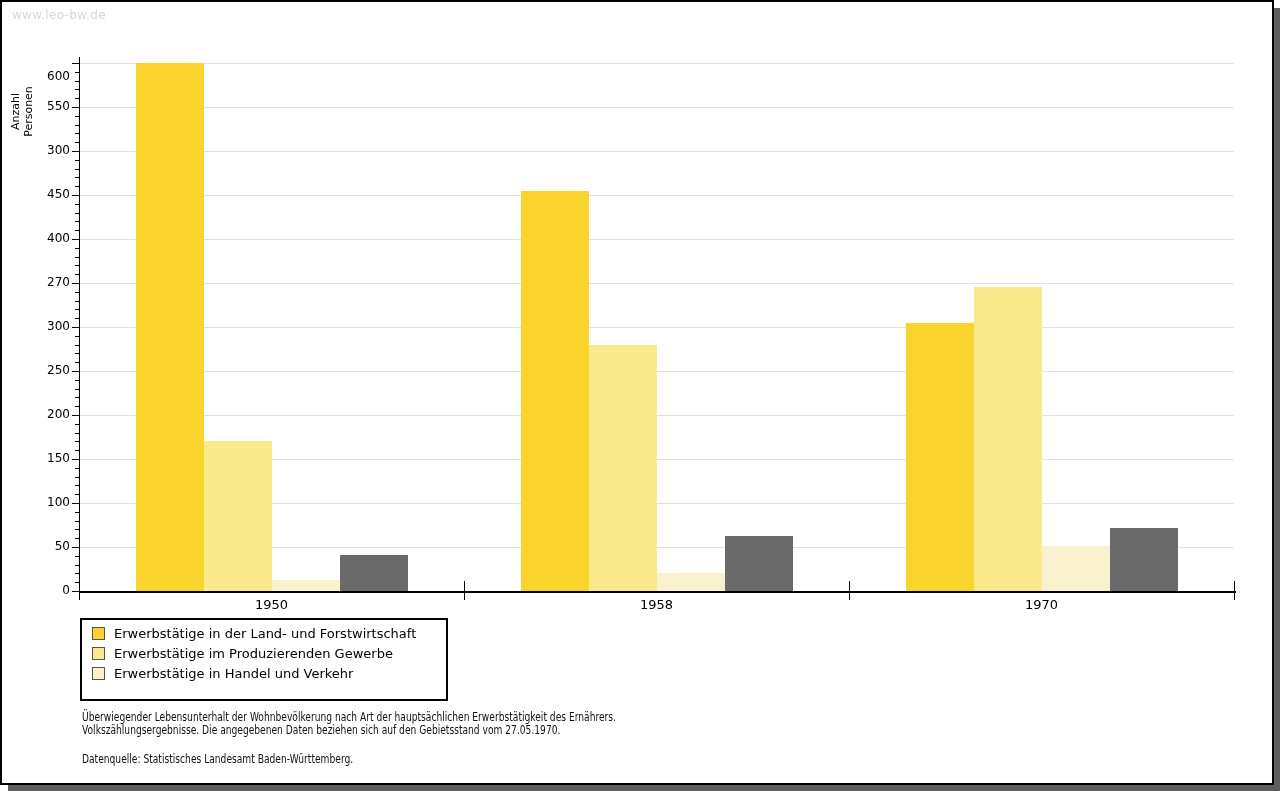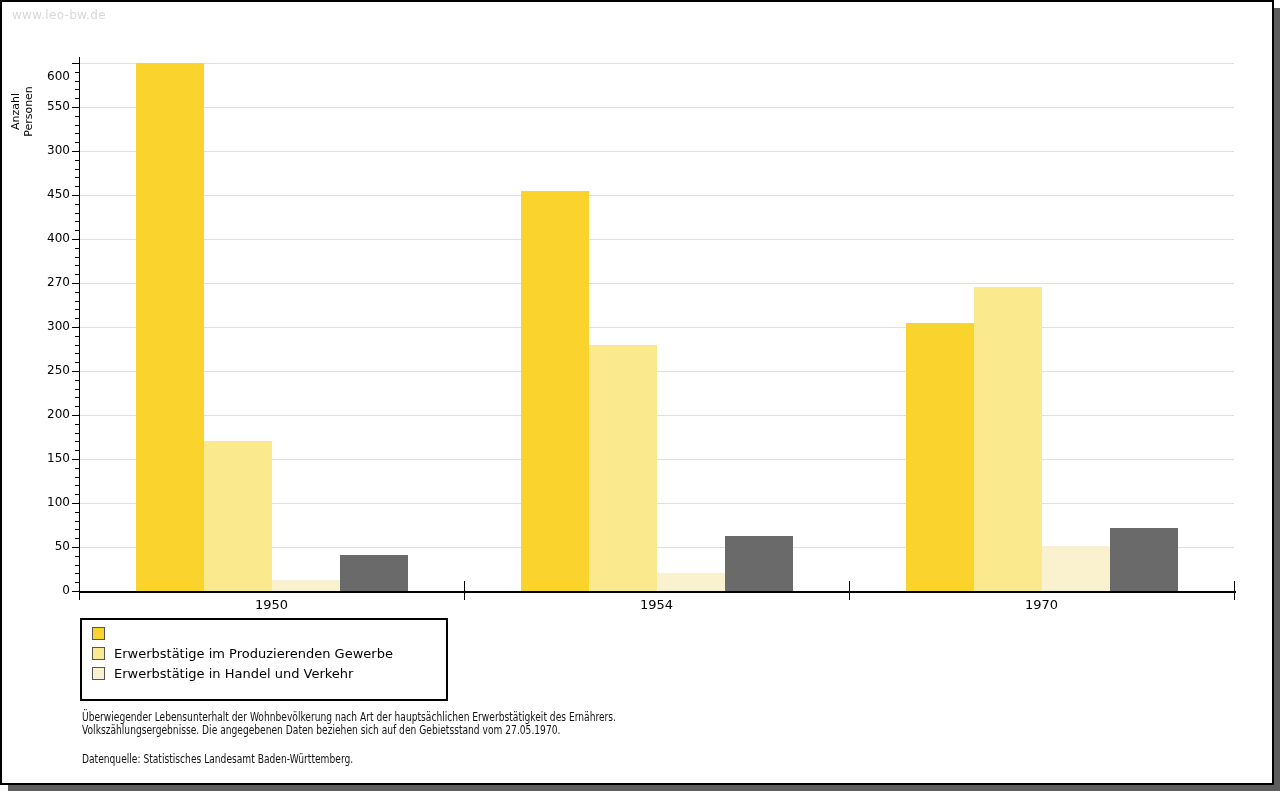--- a/index.html
+++ b/index.html
@@ -164,37 +164,38 @@
       <div class="y-tick-label" style="left: 30px; top: 67px;">600</div>
       <div class="bar" style="left: 133.5px; top: 61px; width: 68px; height: 528px; background: rgb(251, 211, 45);"></div>
       <div class="bar" style="left: 201.5px; top: 439px; width: 68px; height: 150px; background: rgb(251, 233, 141);"></div>
       <div class="bar" style="left: 269.5px; top: 578px; width: 68px; height: 11px; background: rgb(250, 242, 206);"></div>
       <div class="bar" style="left: 337.5px; top: 553px; width: 68px; height: 36px; background: rgb(106, 106, 106);"></div>
       <div class="x-cat-label" style="left: 209.5px; top: 595px;">1950</div>
       <div class="bar" style="left: 518.5px; top: 189px; width: 68px; height: 400px; background: rgb(251, 211, 45);"></div>
       <div class="bar" style="left: 586.5px; top: 343px; width: 68px; height: 246px; background: rgb(251, 233, 141);"></div>
       <div class="bar" style="left: 654.5px; top: 571px; width: 68px; height: 18px; background: rgb(250, 242, 206);"></div>
       <div class="bar" style="left: 722.5px; top: 534px; width: 68px; height: 55px; background: rgb(106, 106, 106);"></div>
-      <div class="x-cat-label" style="left: 594.5px; top: 595px;">1954</div>
+      <div class="x-cat-label" style="left: 594.5px; top: 595px;">1958</div>
       <div class="bar" style="left: 903.5px; top: 321px; width: 68px; height: 268px; background: rgb(251, 211, 45);"></div>
       <div class="bar" style="left: 971.5px; top: 285px; width: 68px; height: 304px; background: rgb(251, 233, 141);"></div>
       <div class="bar" style="left: 1039.5px; top: 544px; width: 68px; height: 45px; background: rgb(250, 242, 206);"></div>
       <div class="bar" style="left: 1107.5px; top: 526px; width: 68px; height: 63px; background: rgb(106, 106, 106);"></div>
       <div class="x-cat-label" style="left: 979.5px; top: 595px;">1970</div>
       <div class="y-axis-line" style="left: 77px; top: 55px; height: 534px;"></div>
       <div class="x-axis-line" style="left: 77px; top: 589px; width: 1157px;"></div>
       <div class="x-tick" style="left: 77px; top: 579px; height: 19px;"></div>
       <div class="x-tick" style="left: 462px; top: 579px; height: 19px;"></div>
       <div class="x-tick" style="left: 847px; top: 579px; height: 19px;"></div>
       <div class="x-tick" style="left: 1232px; top: 579px; height: 19px;"></div>
     </div>
 
   <div class="legend">
     <div class="legend-row">
       <span class="legend-swatch" style="background: rgb(251, 211, 45);"></span>
+      <span class="legend-label">Erwerbstätige in der Land- und Forstwirtschaft</span>
     </div>
     <div class="legend-row">
       <span class="legend-swatch" style="background: rgb(251, 233, 141);"></span>
       <span class="legend-label">Erwerbstätige im Produzierenden Gewerbe</span>
     </div>
     <div class="legend-row">
       <span class="legend-swatch" style="background: rgb(250, 242, 206);"></span>
       <span class="legend-label">Erwerbstätige in Handel und Verkehr</span>
     </div>
   </div>

